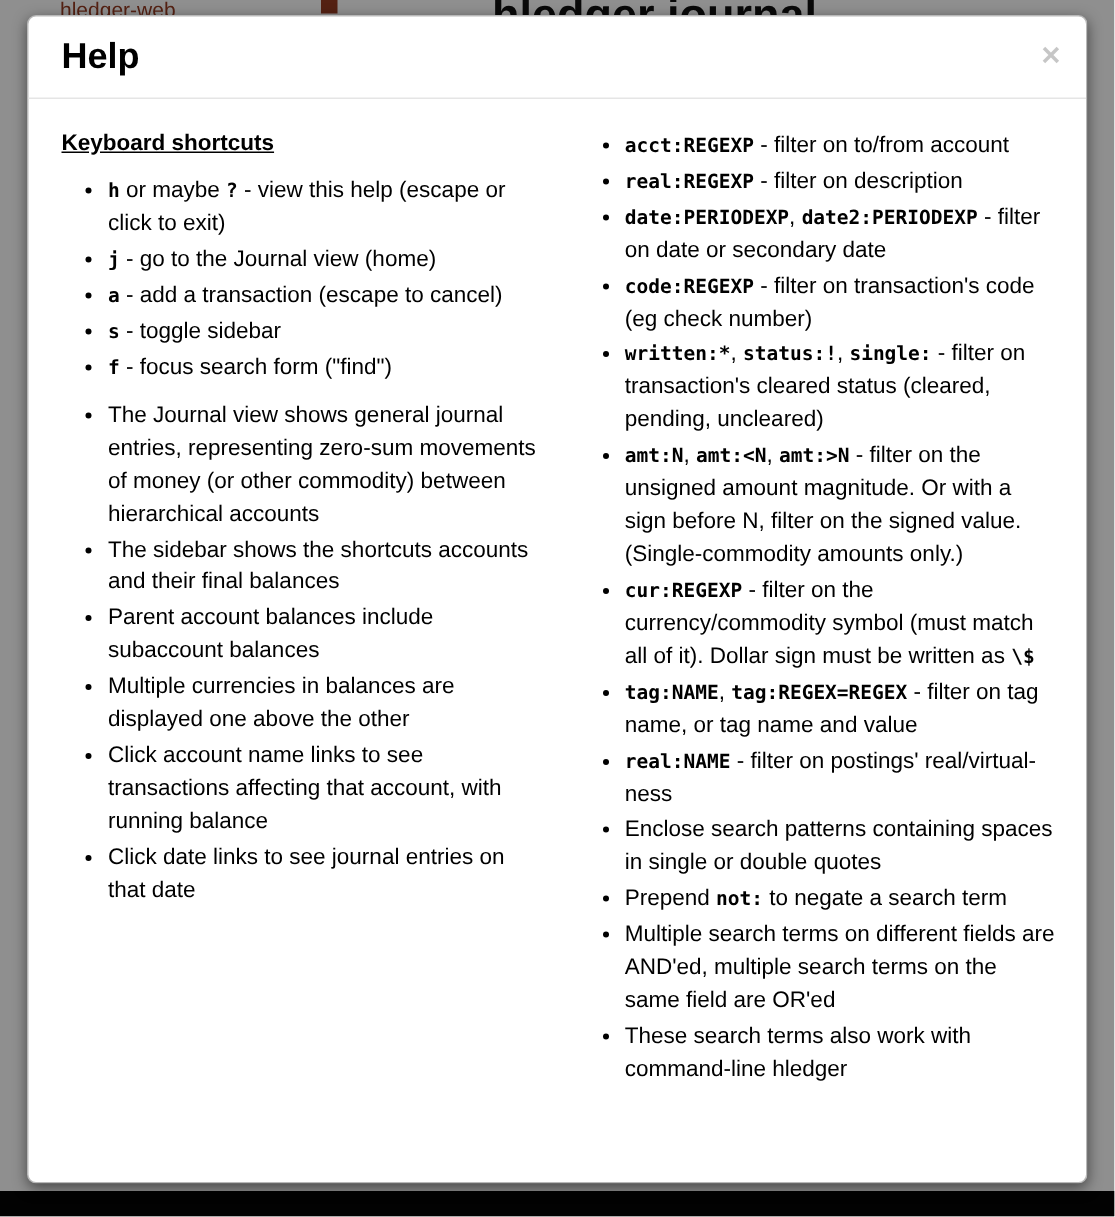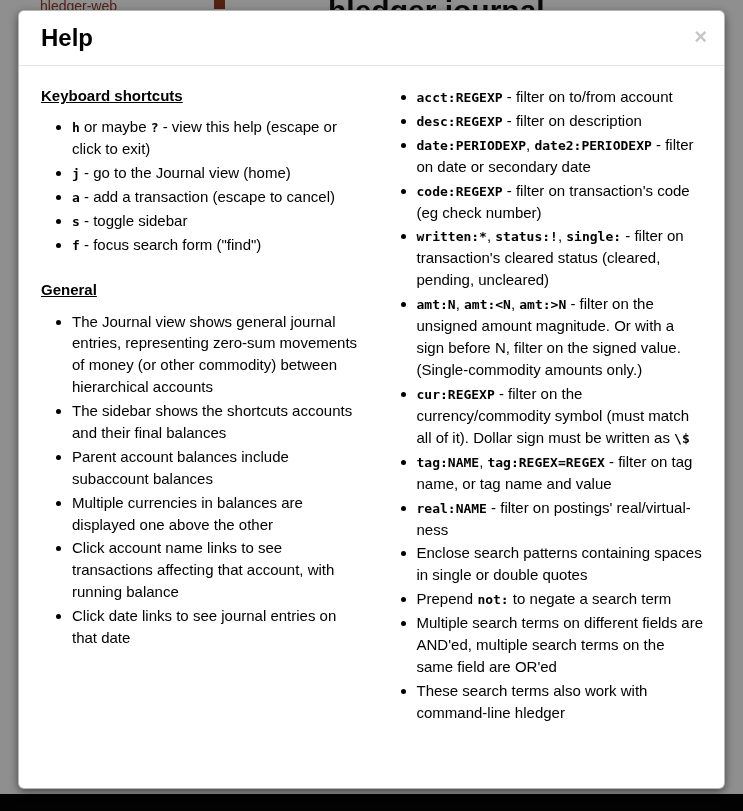--- a/index.html
+++ b/index.html
@@ -91,34 +91,33 @@
   <div class="modal-body">
     <div class="col">
       <div class="section-heading">Keyboard shortcuts</div>
       <ul class="help-list">
           <li><code>h</code> or maybe <code>?</code> - view this help (escape or click to exit)</li>
           <li><code>j</code> - go to the Journal view (home)</li>
           <li><code>a</code> - add a transaction (escape to cancel)</li>
           <li><code>s</code> - toggle sidebar</li>
           <li><code>f</code> - focus search form ("find")</li>
         </ul>
-      <div class="section-heading spaced">General</div>
       <ul class="help-list">
           <li>The Journal view shows general journal entries, representing zero-sum movements of money (or other commodity) between hierarchical accounts</li>
           <li>The sidebar shows the shortcuts accounts and their final balances</li>
           <li>Parent account balances include subaccount balances</li>
           <li>Multiple currencies in balances are displayed one above the other</li>
           <li>Click account name links to see transactions affecting that account, with running balance</li>
           <li>Click date links to see journal entries on that date</li>
         </ul>
     </div>
     <div class="col">
       <ul class="help-list">
           <li><code>acct:REGEXP</code> - filter on to/from account</li>
-          <li><code>desc:REGEXP</code> - filter on description</li>
+          <li><code>real:REGEXP</code> - filter on description</li>
           <li><code>date:PERIODEXP</code>, <code>date2:PERIODEXP</code> - filter on date or secondary date</li>
           <li><code>code:REGEXP</code> - filter on transaction's code (eg check number)</li>
           <li><code>written:*</code>, <code>status:!</code>, <code>single:</code> - filter on transaction's cleared status (cleared, pending, uncleared)</li>
           <li><code>amt:N</code>, <code>amt:&lt;N</code>, <code>amt:&gt;N</code> - filter on the unsigned amount magnitude. Or with a sign before N, filter on the signed value. (Single-commodity amounts only.)</li>
           <li><code>cur:REGEXP</code> - filter on the currency/commodity symbol (must match all of it). Dollar sign must be written as <code>\$</code></li>
           <li><code>tag:NAME</code>, <code>tag:REGEX=REGEX</code> - filter on tag name, or tag name and value</li>
           <li><code>real:NAME</code> - filter on postings' real/virtual-ness</li>
           <li>Enclose search patterns containing spaces in single or double quotes</li>
           <li>Prepend <code>not:</code> to negate a search term</li>
           <li>Multiple search terms on different fields are AND'ed, multiple search terms on the same field are OR'ed</li>

